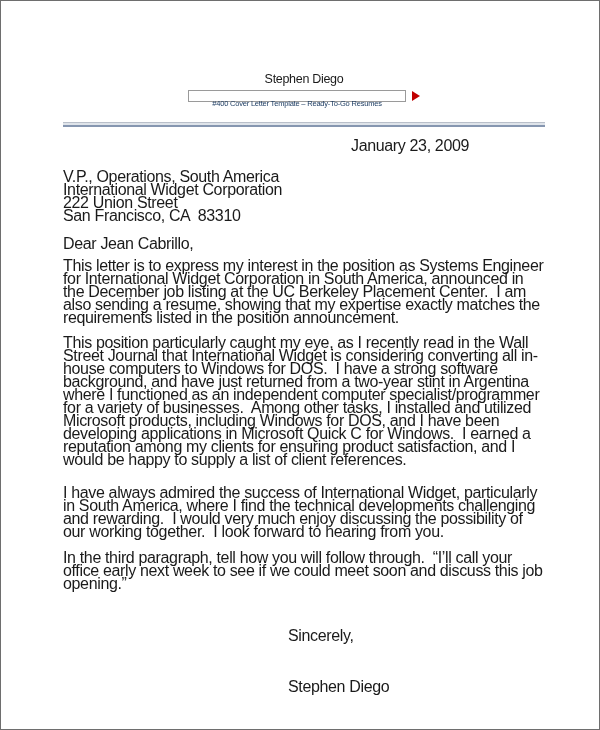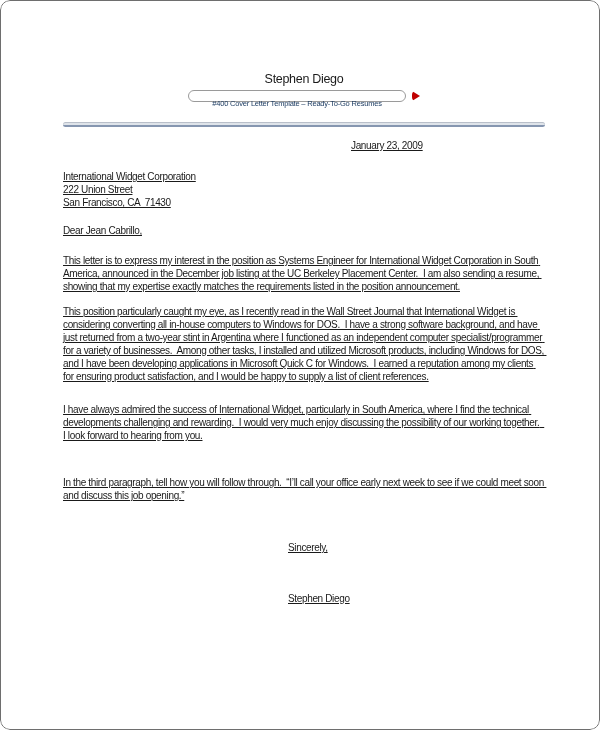--- a/index.html
+++ b/index.html
@@ -1,15 +1,15 @@
 <!DOCTYPE html>
 <html><head>
 <meta charset="utf-8">
 <style>
-  * { margin: 0; padding: 0; box-sizing: border-box; border-radius: 10px; }
+  * { margin: 0; padding: 0; box-sizing: border-box; }
   html, body { background: #ffffff; }
   body {
     width: 600px;
     height: 730px;
     font-family: "Liberation Sans", "DejaVu Sans", sans-serif;
     color: #1a1a1a;
   }
   .page {
     width: 600px;
     height: 730px;
@@ -68,29 +68,29 @@
   .header-rule {
     margin-top: 20px;
     height: 5px;
     border: none;
     border-top: 1px solid #b9bfc9;
     border-bottom: 2px solid #8696B0;
     background: #dfe4ea;
   }
 
   
-  .body-text { font-size: 10px; line-height: 13px; letter-spacing: -0.35px; text-decoration: underline; }
+  .body-text { font-size: 16px; line-height: 13px; letter-spacing: -0.35px; }
   .date-line { margin-top: 12px; padding-left: 288px; }
   .recipient { margin-top: 18px; }
   .salutation { margin-top: 15px; }
   .para { margin-top: 9px; }
-  .para-1 { margin-top: 17px; }
+  .para-1 { margin-top: 9px; }
   .para-2 { margin-top: 12px; }
   .para-3 { margin-top: 20px; }
-  .para-4 { margin-top: 34px; }
+  .para-4 { margin-top: 13px; }
   .valediction { margin-top: 39px; padding-left: 225px; }
   .signature { margin-top: 38px; padding-left: 225px; }
 </style>
 </head>
 <body>
 
 <div class="page">
 
   <div class="header">
     <div class="sender-name txt">Stephen Diego</div>
@@ -102,23 +102,24 @@
       <span class="red-arrow"></span>
     </div>
 
   </div>
 
   <hr class="header-rule">
 
   <div class="date-line body-text txt">January 23, 2009</div>
 
   <div class="recipient body-text">
+    <div class="txt">V.P., Operations, South America</div>
     <div class="txt">International Widget Corporation</div>
     <div class="txt">222 Union Street</div>
-    <div class="txt">San Francisco, CA  71430</div>
+    <div class="txt">San Francisco, CA  83310</div>
   </div>
 
   <div class="salutation body-text txt">Dear Jean Cabrillo,</div>
 
   <p class="para para-1 body-text txt">This letter is to express my interest in the position as Systems Engineer for International Widget Corporation in South America, announced in the December job listing at the UC Berkeley Placement Center.  I am also sending a resume, showing that my expertise exactly matches the requirements listed in the position announcement.</p>
 
   <p class="para para-2 body-text txt">This position particularly caught my eye, as I recently read in the Wall Street Journal that International Widget is considering converting all in-house computers to Windows for DOS.  I have a strong software background, and have just returned from a two-year stint in Argentina where I functioned as an independent computer specialist/programmer for a variety of businesses.  Among other tasks, I installed and utilized Microsoft products, including Windows for DOS, and I have been developing applications in Microsoft Quick C for Windows.  I earned a reputation among my clients for ensuring product satisfaction, and I would be happy to supply a list of client references.</p>
 
   <p class="para para-3 body-text txt">I have always admired the success of International Widget, particularly in South America, where I find the technical developments challenging and rewarding.  I would very much enjoy discussing the possibility of our working together.  I look forward to hearing from you.</p>
 

